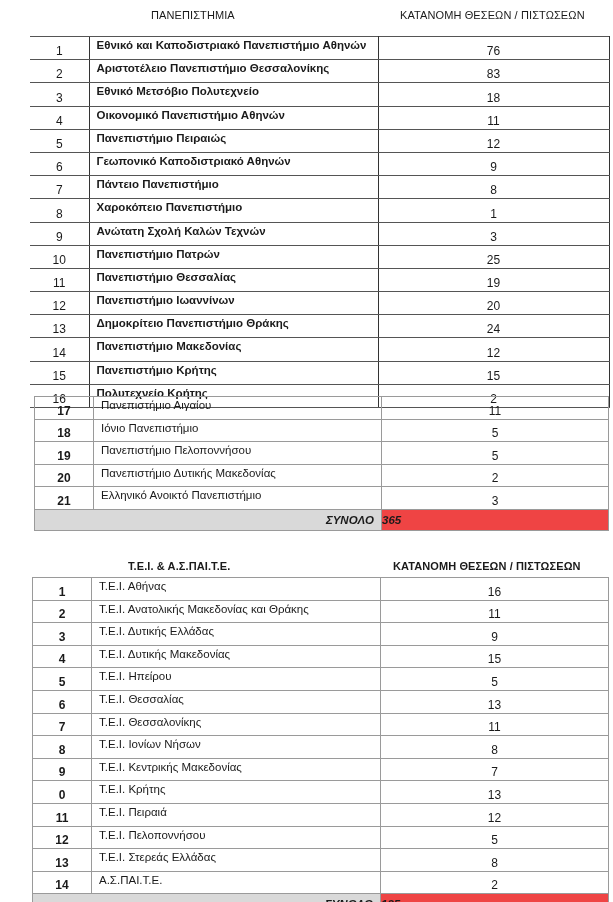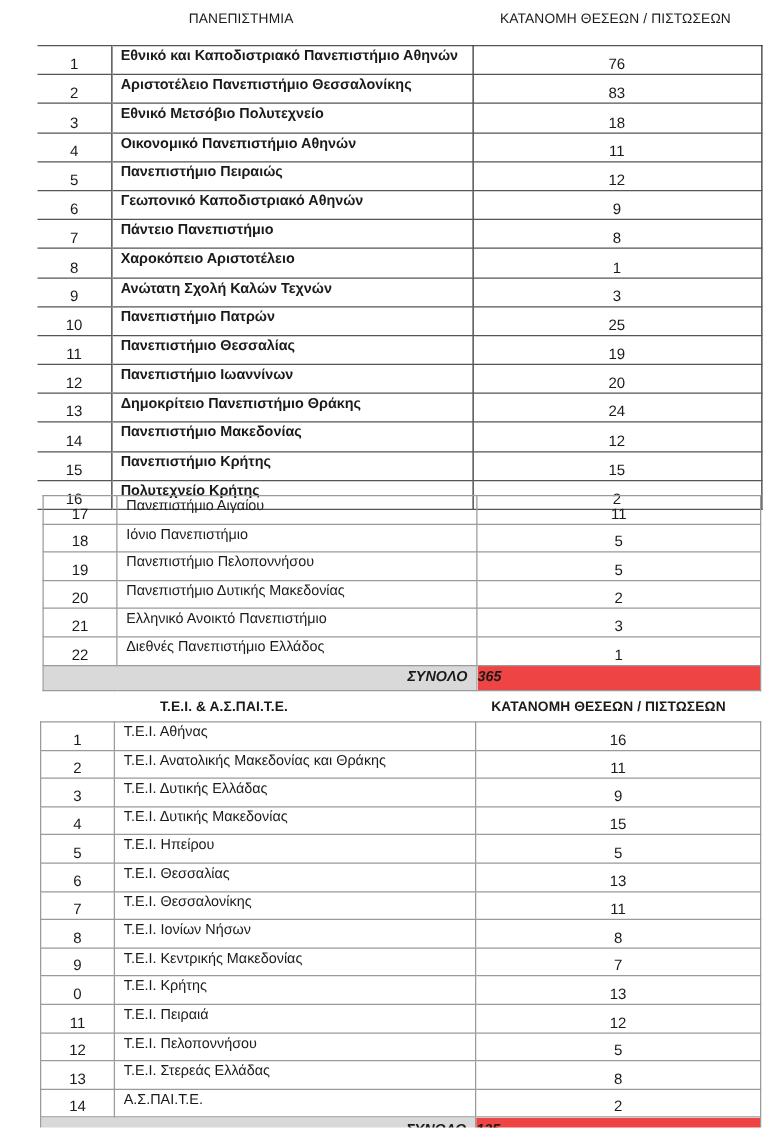--- a/index.html
+++ b/index.html
@@ -61,21 +61,21 @@
     }
     .grid tr.total td.total-label {
       text-align: right;
       padding-right: 7px;
       vertical-align: middle;
     }
     .grid tr.total td.total-val {
       background: #ef4444;
       vertical-align: middle;
     }
-    .grid td.num { font-weight: 400; }
+    .grid td.num { font-weight: 700; }
 
     #t2 { left: 34px; top: 396px; width: 574px; }
     #t2 col.c1 { width: 59px; }
     #t2 col.c2 { width: 288px; }
     #t2 col.c3 { width: 227px; }
 
     #t3 { left: 32px; top: 577px; width: 576px; }
     #t3 col.c1 { width: 59px; }
     #t3 col.c2 { width: 289px; }
     #t3 col.c3 { width: 228px; }
@@ -123,21 +123,21 @@
     <td class="name">Γεωπονικό Καποδιστριακό Αθηνών</td>
     <td class="val">9</td>
   </tr>
       <tr>
     <td class="num">7</td>
     <td class="name">Πάντειο Πανεπιστήμιο</td>
     <td class="val">8</td>
   </tr>
       <tr>
     <td class="num">8</td>
-    <td class="name">Χαροκόπειο Αριστοτέλειο</td>
+    <td class="name">Χαροκόπειο Πανεπιστήμιο</td>
     <td class="val">1</td>
   </tr>
       <tr>
     <td class="num">9</td>
     <td class="name">Ανώτατη Σχολή Καλών Τεχνών</td>
     <td class="val">3</td>
   </tr>
       <tr>
     <td class="num">10</td>
     <td class="name">Πανεπιστήμιο Πατρών</td>
@@ -200,25 +200,20 @@
   </tr>
       <tr>
     <td class="num">20</td>
     <td class="name">Πανεπιστήμιο Δυτικής Μακεδονίας</td>
     <td class="val">2</td>
   </tr>
       <tr>
     <td class="num">21</td>
     <td class="name">Ελληνικό Ανοικτό Πανεπιστήμιο</td>
     <td class="val">3</td>
-  </tr>
-      <tr>
-    <td class="num">22</td>
-    <td class="name">Διεθνές Πανεπιστήμιο Ελλάδος</td>
-    <td class="val">1</td>
   </tr>
     </tbody>
   <tfoot>
     <tr class="total">
       <td class="total-label" colspan="2">ΣΥΝΟΛΟ</td>
       <td class="total-val">365</td>
     </tr>
   </tfoot>
 </table>
 

